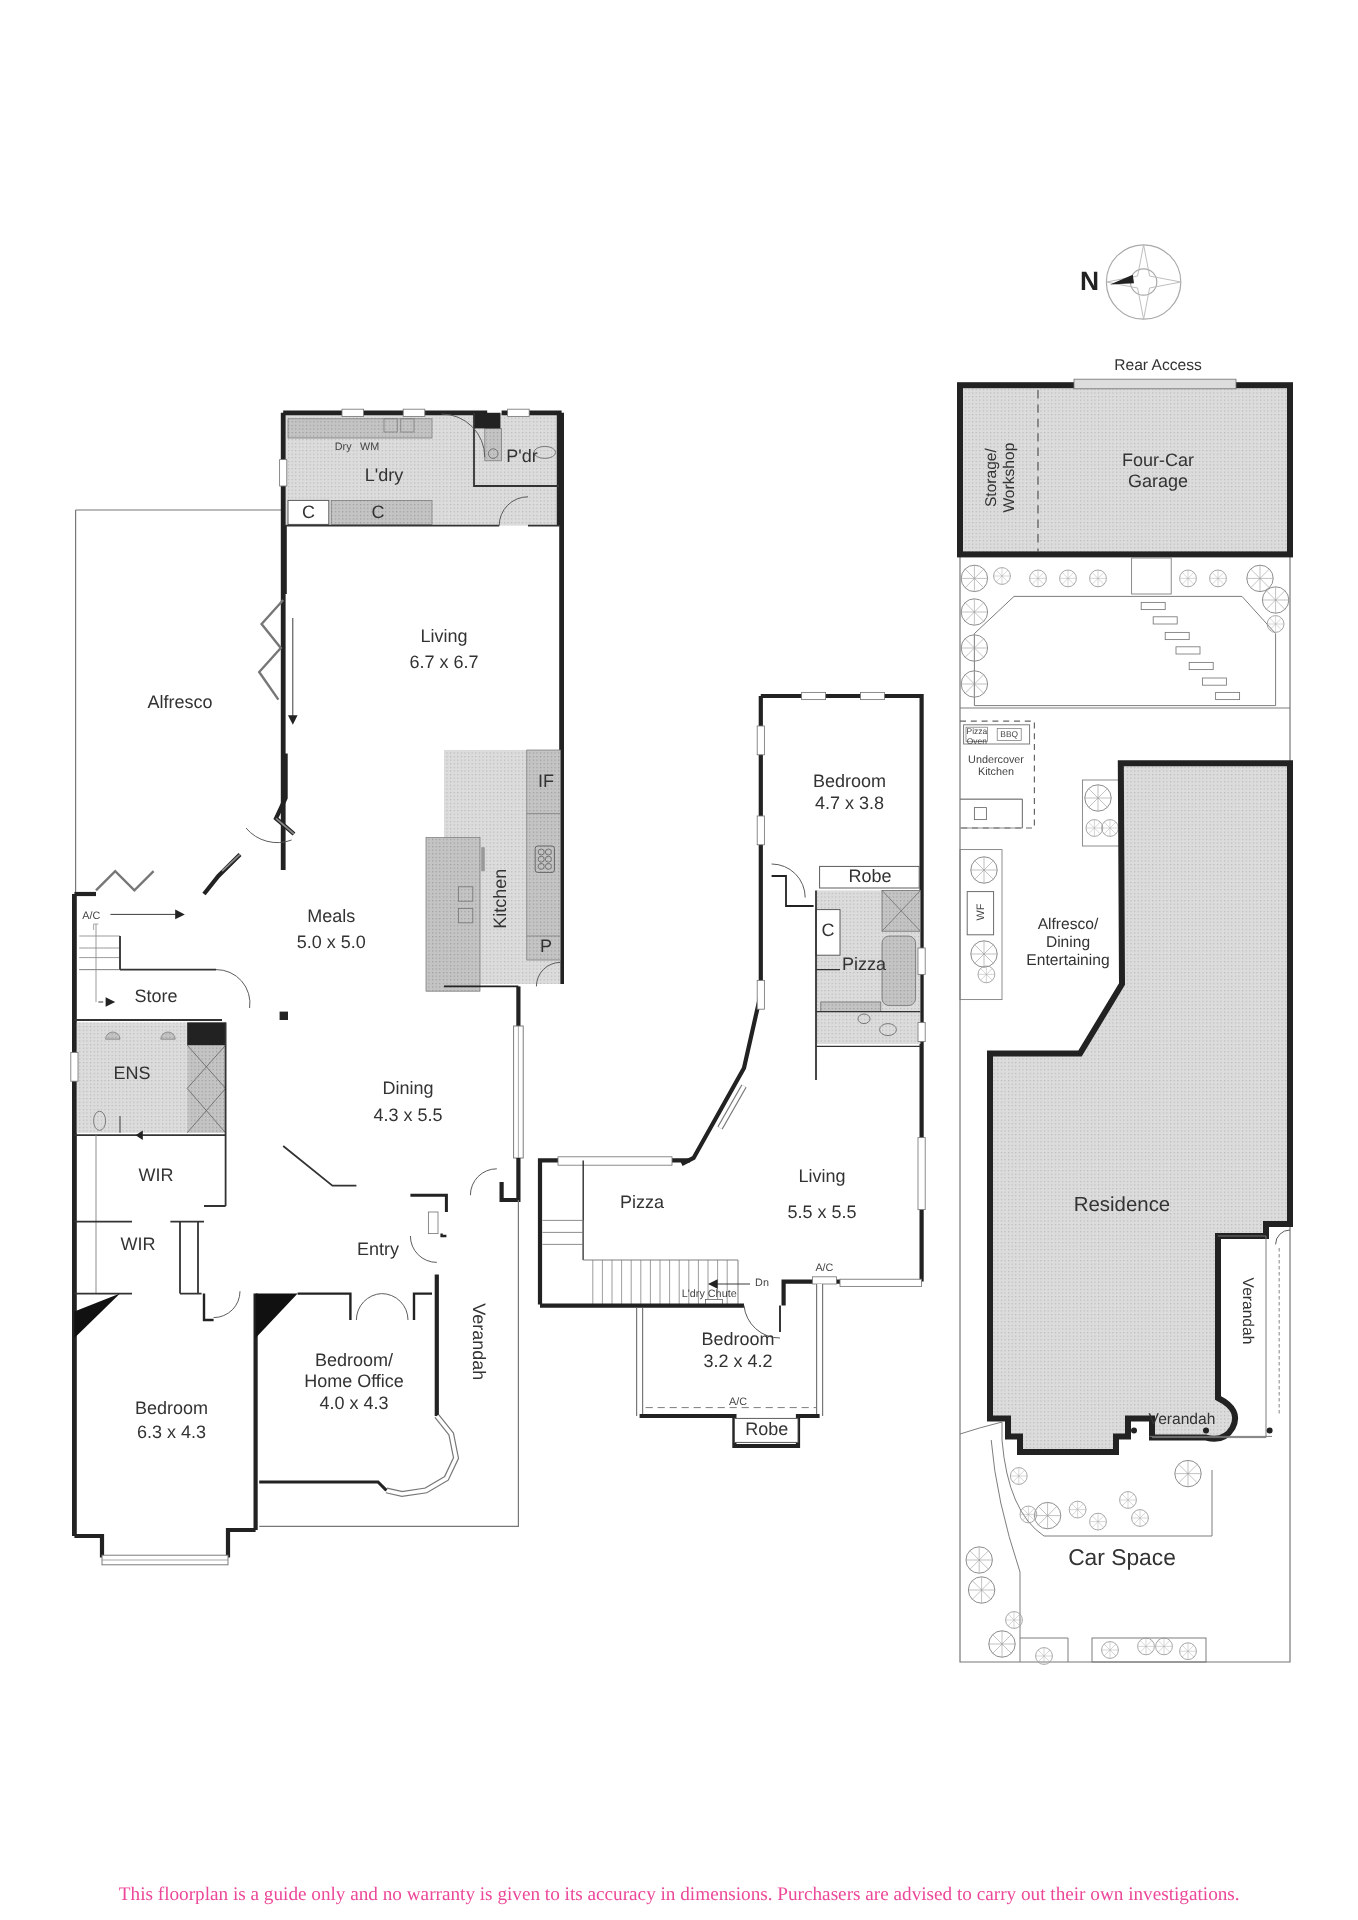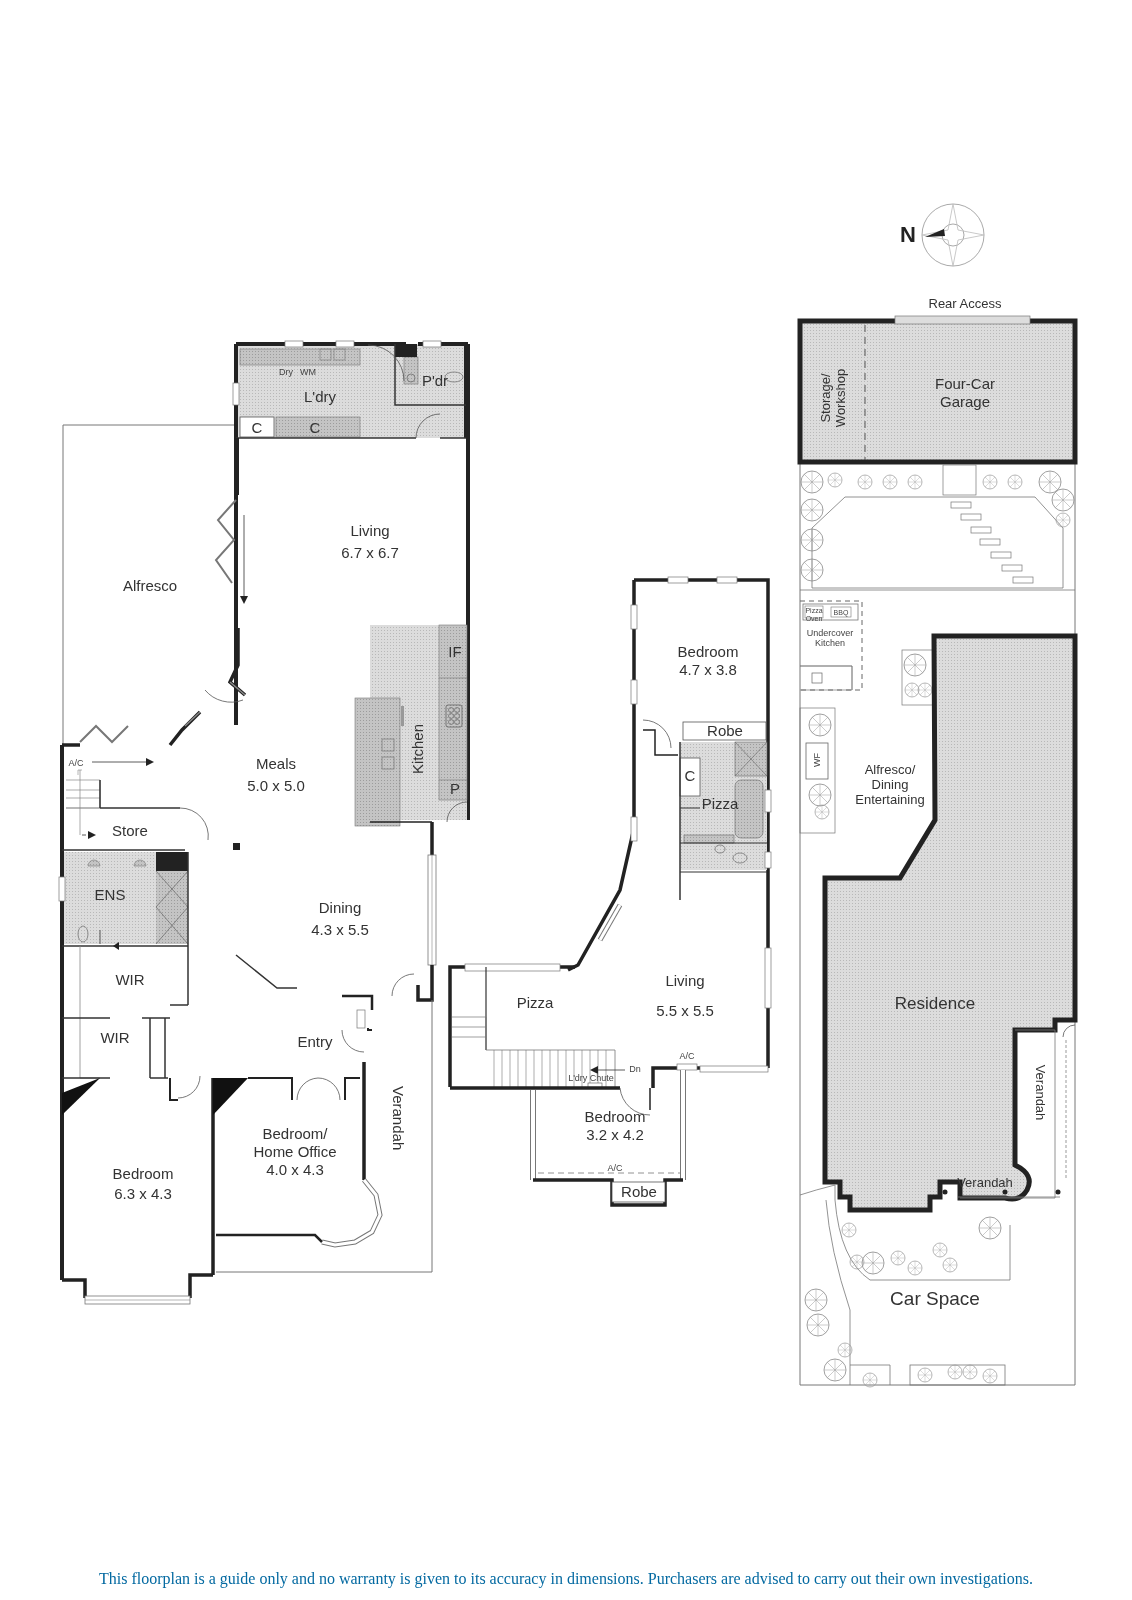--- a/index.html
+++ b/index.html
@@ -6,21 +6,21 @@
   body { width:1132px; height:1600px; position:relative; overflow:hidden; font-family:"Liberation Sans", sans-serif; color:#2a2a2a; }
   svg#plan { position:absolute; left:0; top:0; }
   .lbl { position:absolute; font-size:15px; line-height:18px; text-align:center; white-space:nowrap; color:#333; }
   .lbl span { display:block; }
   .sm { font-size:13px; line-height:15px; }
   .xs { font-size:9px; line-height:10px; color:#444; }
   .xxs { font-size:7px; line-height:8px; color:#444; }
   .vert { transform:rotate(-90deg); transform-origin:center center; }
   .vert90 { transform:rotate(90deg); transform-origin:center center; }
   .north { position:absolute; font-size:22px; font-weight:bold; color:#222; }
-  .disclaimer { position:absolute; left:0; top:1570px; width:1132px; text-align:center; font-family:"Liberation Serif", serif; font-size:16px; color:#0369a1; }
+  .disclaimer { position:absolute; left:0; top:1570px; width:1132px; text-align:center; font-family:"Liberation Serif", serif; font-size:16px; color:#ec4899; }
 </style>
 </head>
 <body>
 
 <svg id="plan" width="1132" height="1600" viewBox="0 0 1132 1600" xmlns="http://www.w3.org/2000/svg">
   <defs>
     <pattern id="dots" width="3" height="3" patternUnits="userSpaceOnUse">
       <rect width="3" height="3" fill="#dcdcdc"></rect>
       <rect width="1" height="1" fill="#b8b8b8"></rect>
     </pattern>

